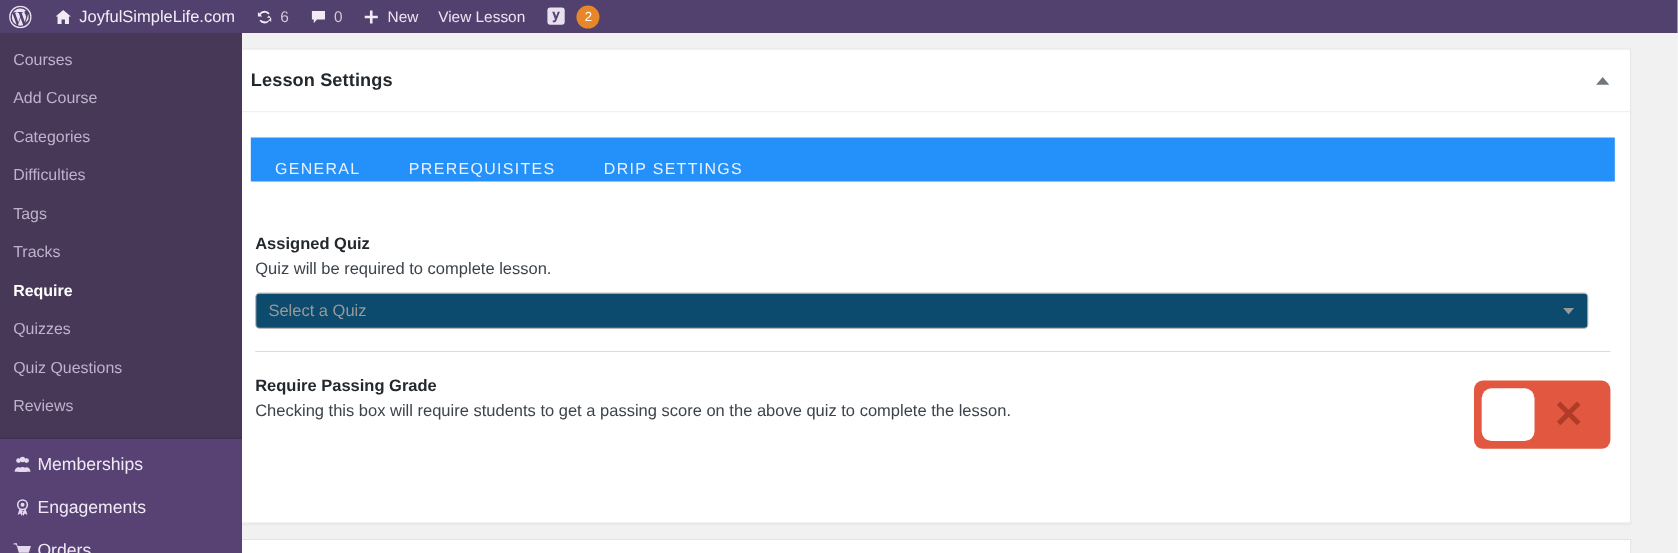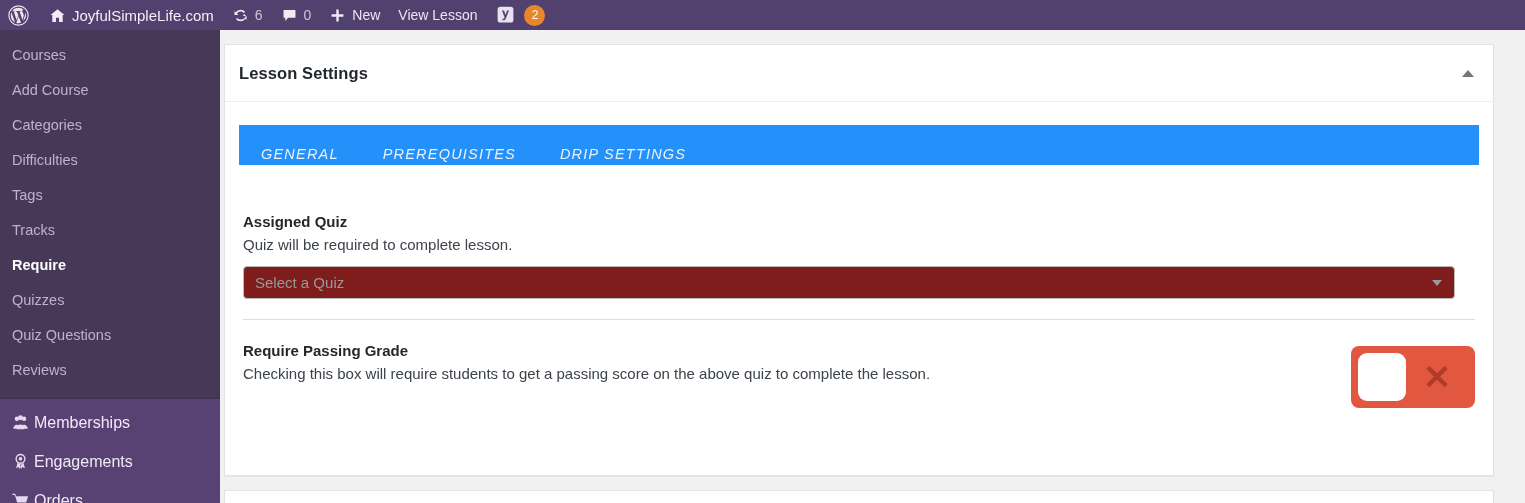--- a/index.html
+++ b/index.html
@@ -94,21 +94,21 @@
     display: inline-flex;
     justify-content: center;
     align-items: center;
     color: #e4d9ef;
   }
   .sep-line { height: 1px; background: #3d3050; }
 
   
   #content {
     position: absolute;
-    top: 30px; left: 194px;
+    top: 30px; left: 183px;
     width: 1331px;
     height: 473px;
     background: #f1f1f1;
     overflow: hidden;
   }
 
   .postbox {
     position: absolute;
     left: 30px;
     width: 1270px;
@@ -154,21 +154,20 @@
   }
   .tab {
     display: flex;
     align-items: center;
     padding: 12px 22px;
     color: #e8f2fe;
     font-size: 14.5px;
     letter-spacing: 1.2px;
     cursor: pointer;
     height: 57px;
-    font-style: italic;
   }
   .tab.active {
     background: #23303f;
     color: #ffffff;
   }
 
   
   .settings-body { padding: 0 18px; }
   .setting-row {
     display: flex;
@@ -190,21 +189,21 @@
     line-height: 22px;
     margin-bottom: 10px;
   }
   .setting-desc.nomargin { margin-bottom: 0; }
 
   .select-box {
     position: relative;
     height: 33px;
     border: 1px solid #bbbbbb;
     border-radius: 4px;
-    background: #7f1d1d;
+    background: #0c4a6e;
     display: flex;
     align-items: center;
     padding: 0 11px;
     cursor: pointer;
   }
   .select-placeholder { color: #999999; font-size: 15px; }
   .select-caret {
     position: absolute;
     right: 12px; top: 50%;
     transform: translateY(-50%);

